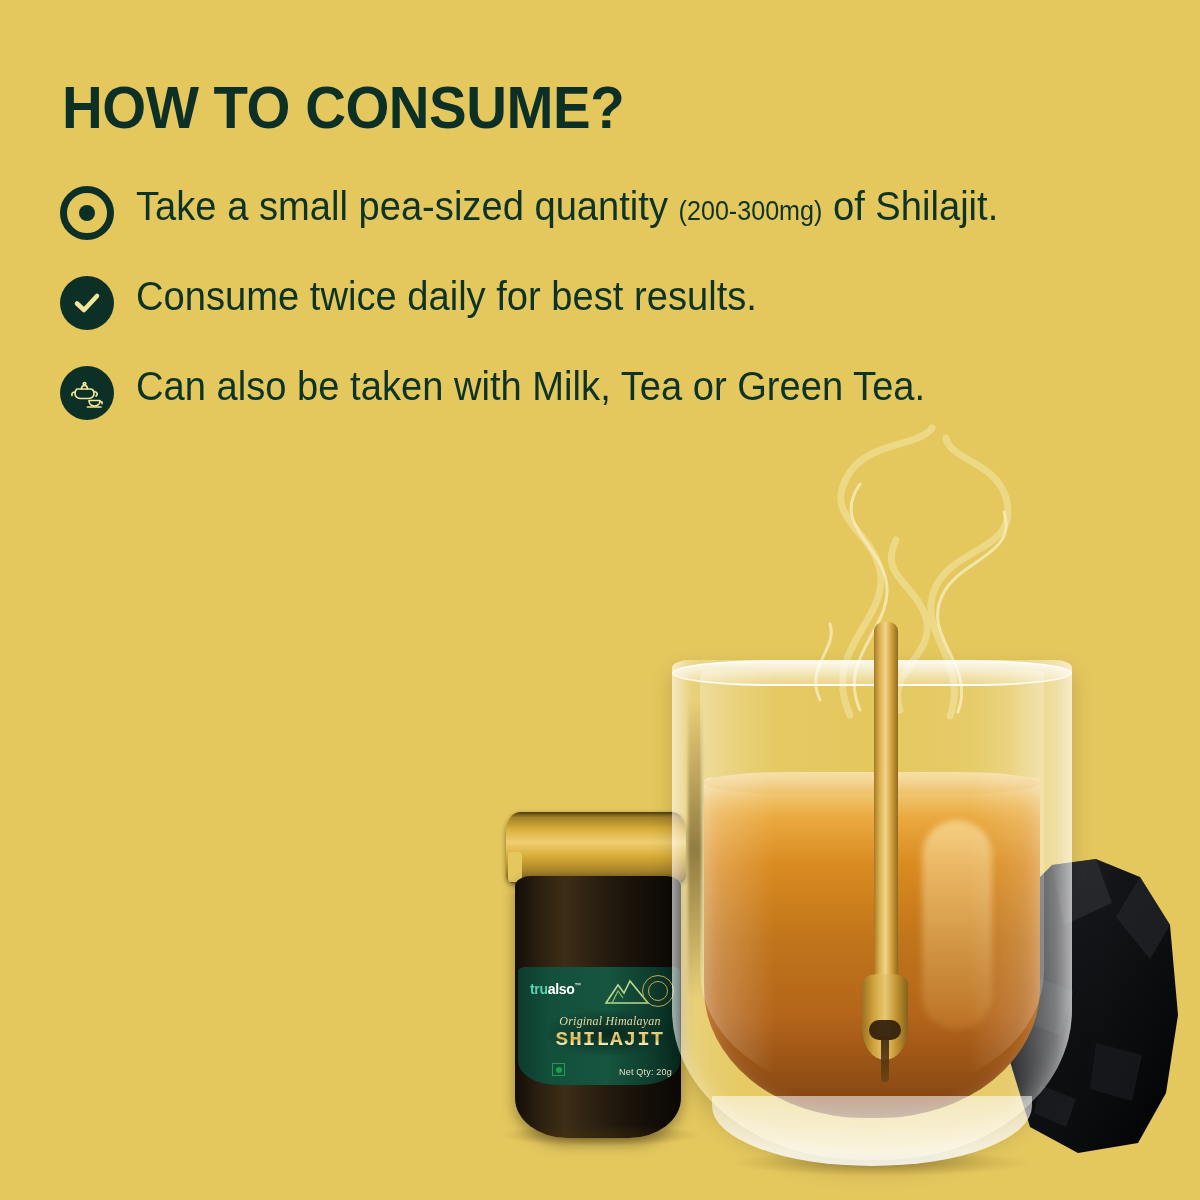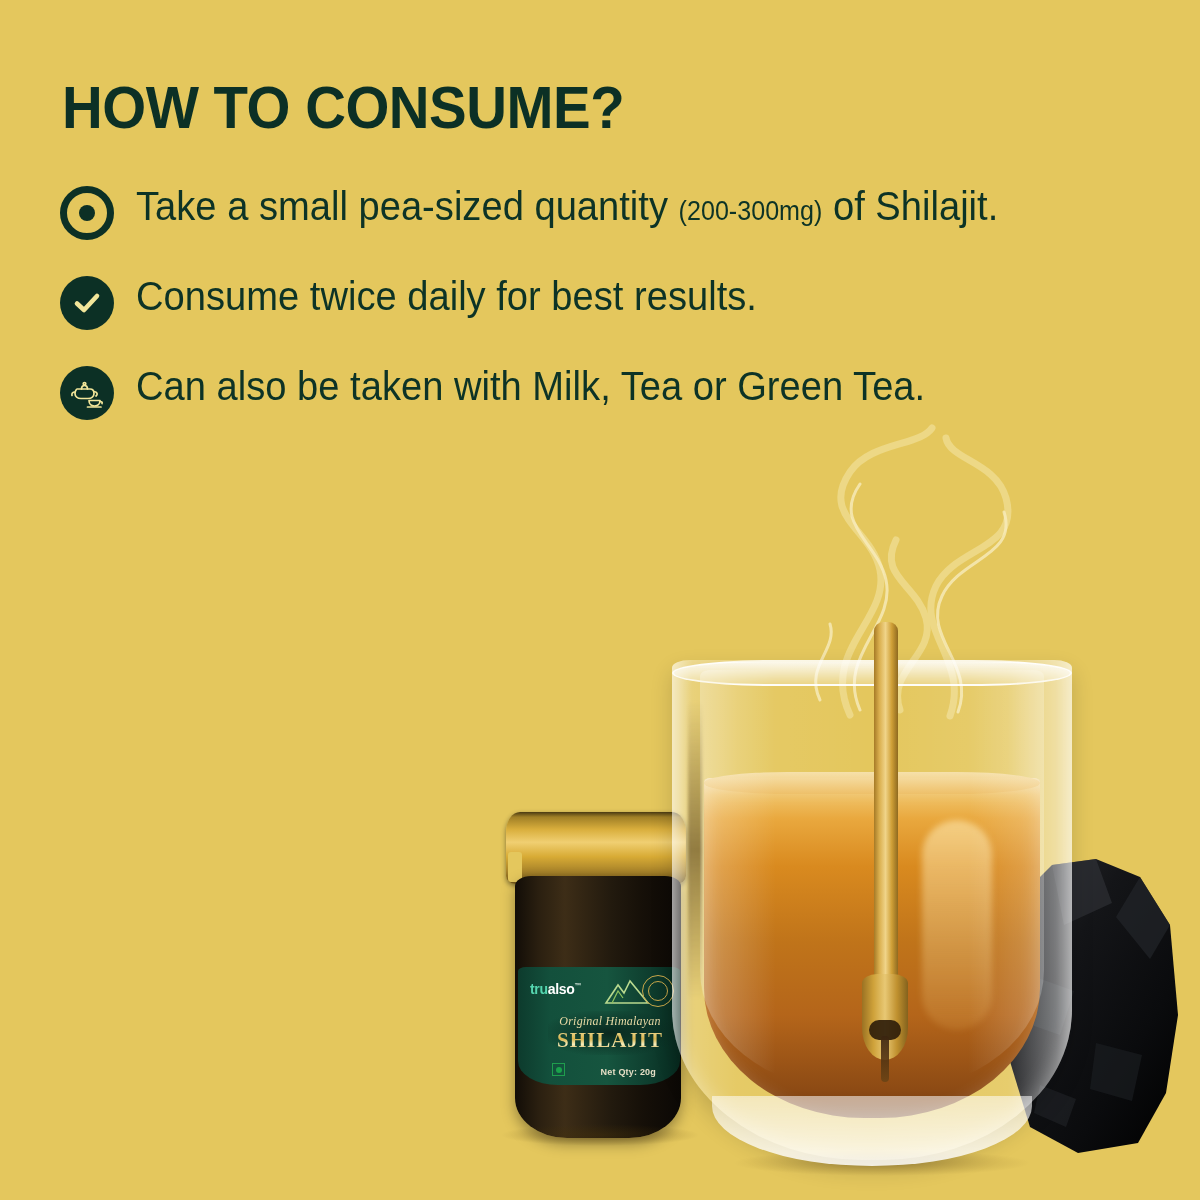--- a/index.html
+++ b/index.html
@@ -135,32 +135,32 @@
   }
   .lbl-orig{
     font-size:12px;color:#e8d9a4;letter-spacing:.2px;
     font-family:"Liberation Serif", serif;font-style:italic;
     margin-top:3px;
   }
   .lbl-shilajit{
     font-size:21px;font-weight:bold;letter-spacing:1px;
     background:linear-gradient(180deg,#f4e3a2 0%,#d8b44f 45%,#f7edbb 70%,#c79c33 100%);
     -webkit-background-clip:text;background-clip:text;color:transparent;
-    font-family:Liberation Serif, serif;
+    font-family:Liberation Mono, monospace;
     line-height:1.05;
   }
   .lbl-veg{
     position:absolute;left:34px;bottom:9px;width:13px;height:13px;
     border:1.5px solid #1f9d4d;box-sizing:border-box;
     display:flex;align-items:center;justify-content:center;
   }
   .lbl-veg::after{content:"";width:6px;height:6px;border-radius:50%;background:#19a14b;}
   .lbl-qty{
-    position:absolute;right:24px;bottom:8px;
-    font-size:9px;color:#e6dfc6;font-weight:bold;letter-spacing:.2px;
+    position:absolute;right:8px;bottom:8px;
+    font-size:9px;color:#e6dfc6;font-weight:normal;letter-spacing:.2px;
   }
 
   
   .glass{position:absolute;left:672px;top:660px;width:400px;height:500px;}
   .glass-outer{
     position:absolute;left:0;top:0;width:400px;height:500px;
     background:linear-gradient(90deg,
       rgba(255,255,255,.55) 0%, rgba(255,255,255,.18) 5%,
       rgba(255,255,255,.06) 16%, rgba(255,255,255,0) 50%,
       rgba(255,255,255,.10) 84%, rgba(255,255,255,.42) 96%, rgba(255,255,255,.6) 100%);

